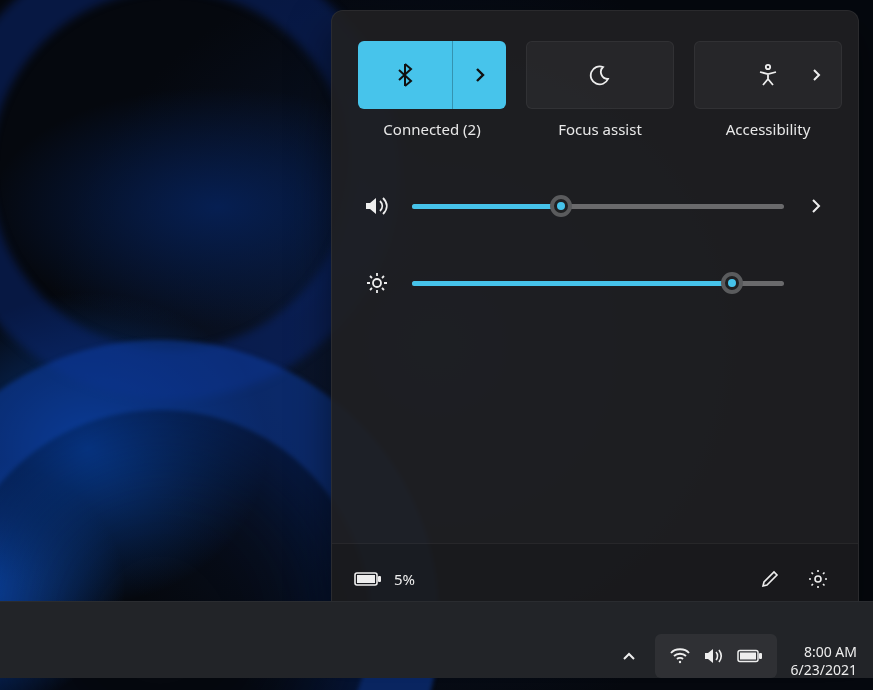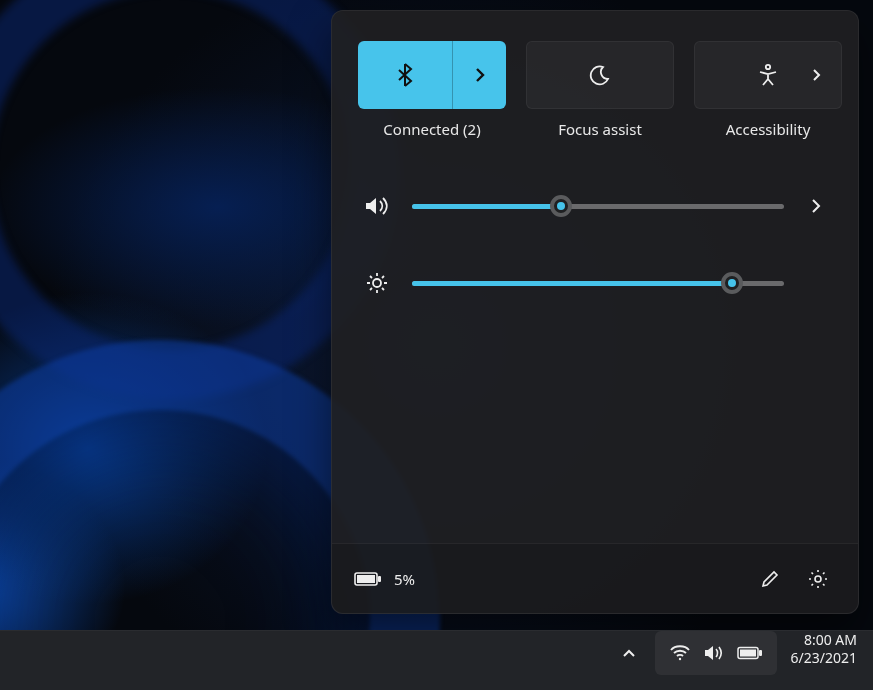--- a/index.html
+++ b/index.html
@@ -97,23 +97,23 @@
     display:flex; align-items:center; padding:0 22px; gap:12px;
     background:rgba(0,0,0,.12);
     border-radius:0 0 12px 12px;
   }
   .footer .spacer{flex:1;}
   .footer-btn{width:36px;height:36px;border-radius:6px;display:flex;align-items:center;justify-content:center;cursor:pointer;}
   .batt-label{font-size:15px;color:#eee;}
 
   
   .taskbar {
-    position:absolute; left:0; right:0; bottom:0; height:60px;
+    position:absolute; left:0; right:0; bottom:12px; height:77px;
     background:#222428;
-    display:flex; align-items:flex-start; justify-content:flex-end;
+    display:flex; align-items:flex-end; justify-content:flex-end;
     padding-right:10px; gap:8px;
     border-top:1px solid rgba(255,255,255,.04);
   }
   .tray-btn{height:44px;display:flex;align-items:center;justify-content:center;padding:0 10px;border-radius:6px;cursor:pointer;}
   .tray-group{height:44px;display:flex;align-items:center;gap:12px;padding:0 14px;border-radius:6px;background:rgba(255,255,255,.06);cursor:pointer;}
   .clock{display:flex;flex-direction:column;align-items:flex-end;font-size:14px;line-height:1.25;color:#eee;padding:0 6px;cursor:pointer;}
 </style>
 </head>
 <body>
 

